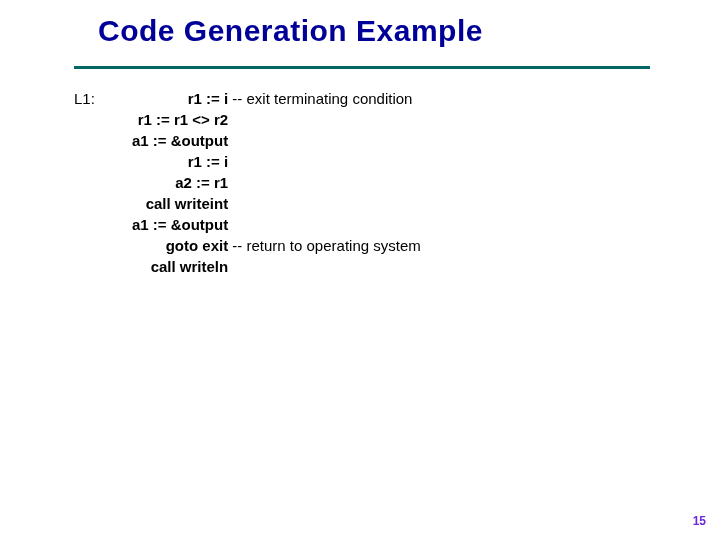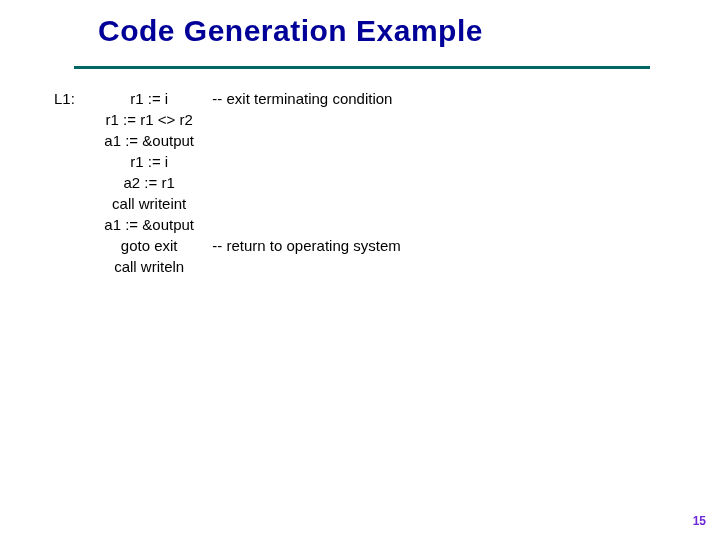--- a/index.html
+++ b/index.html
@@ -46,26 +46,28 @@
     line-height: 21px;
   }
   .code-line {
     white-space: nowrap;
   }
   .lbl {
     display: inline-block;
     width: 32px;
     text-align: left;
     vertical-align: top;
+    margin-left: 20px;
   }
   .instr {
     display: inline-block;
     width: 118px;
-    text-align: center;
+    text-align: right;
     vertical-align: top;
+    font-weight: bold;
   }
   .cmt {
     display: inline-block;
     vertical-align: top;
   }
   .page-num {
     position: absolute;
     right: 14px;
     bottom: 12px;
     font-size: 12px;

